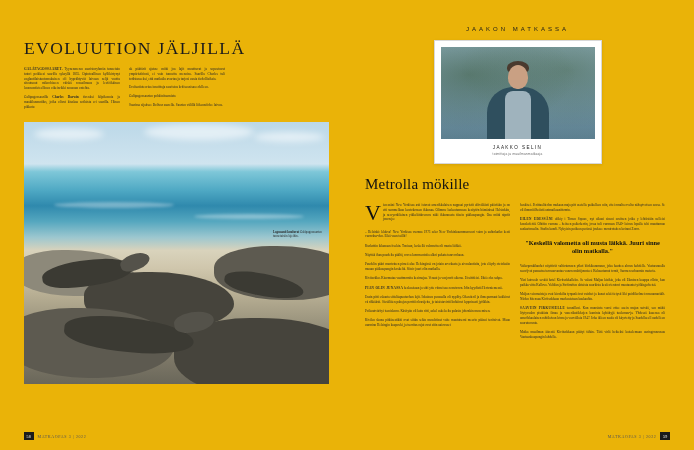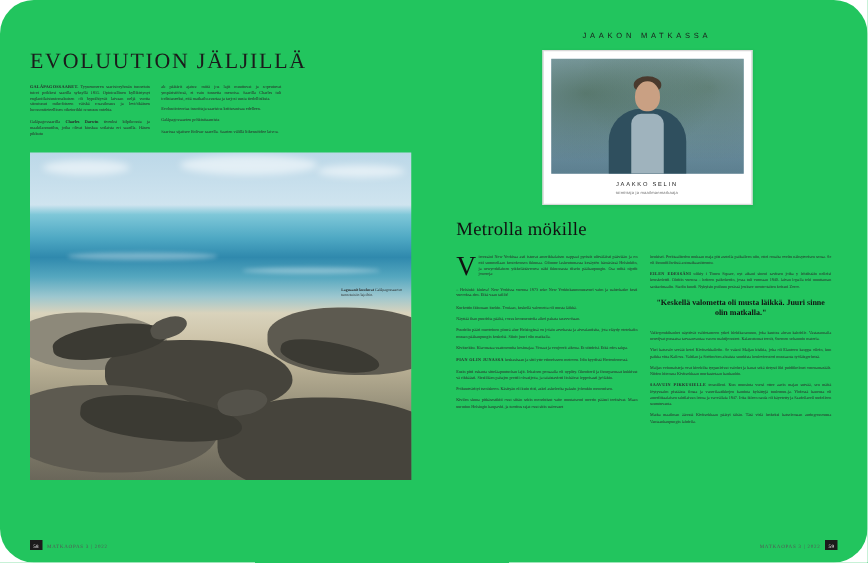--- a/index.html
+++ b/index.html
@@ -11,23 +11,22 @@
     width: 694px;
     height: 450px;
     overflow: hidden;
     font-family: "Liberation Serif", serif;
     color: #1a1a1a;
   }
   .spread {
     position: relative;
     width: 694px;
     height: 450px;
-    background: #22c55e;
+    background: #eab308;
     display: flex;
-    border-radius: 27px;
   }
   .page {
     position: relative;
     height: 450px;
     box-sizing: border-box;
   }
   .page-left {
     width: 347px;
     padding: 26px 18px 22px 24px;
   }

